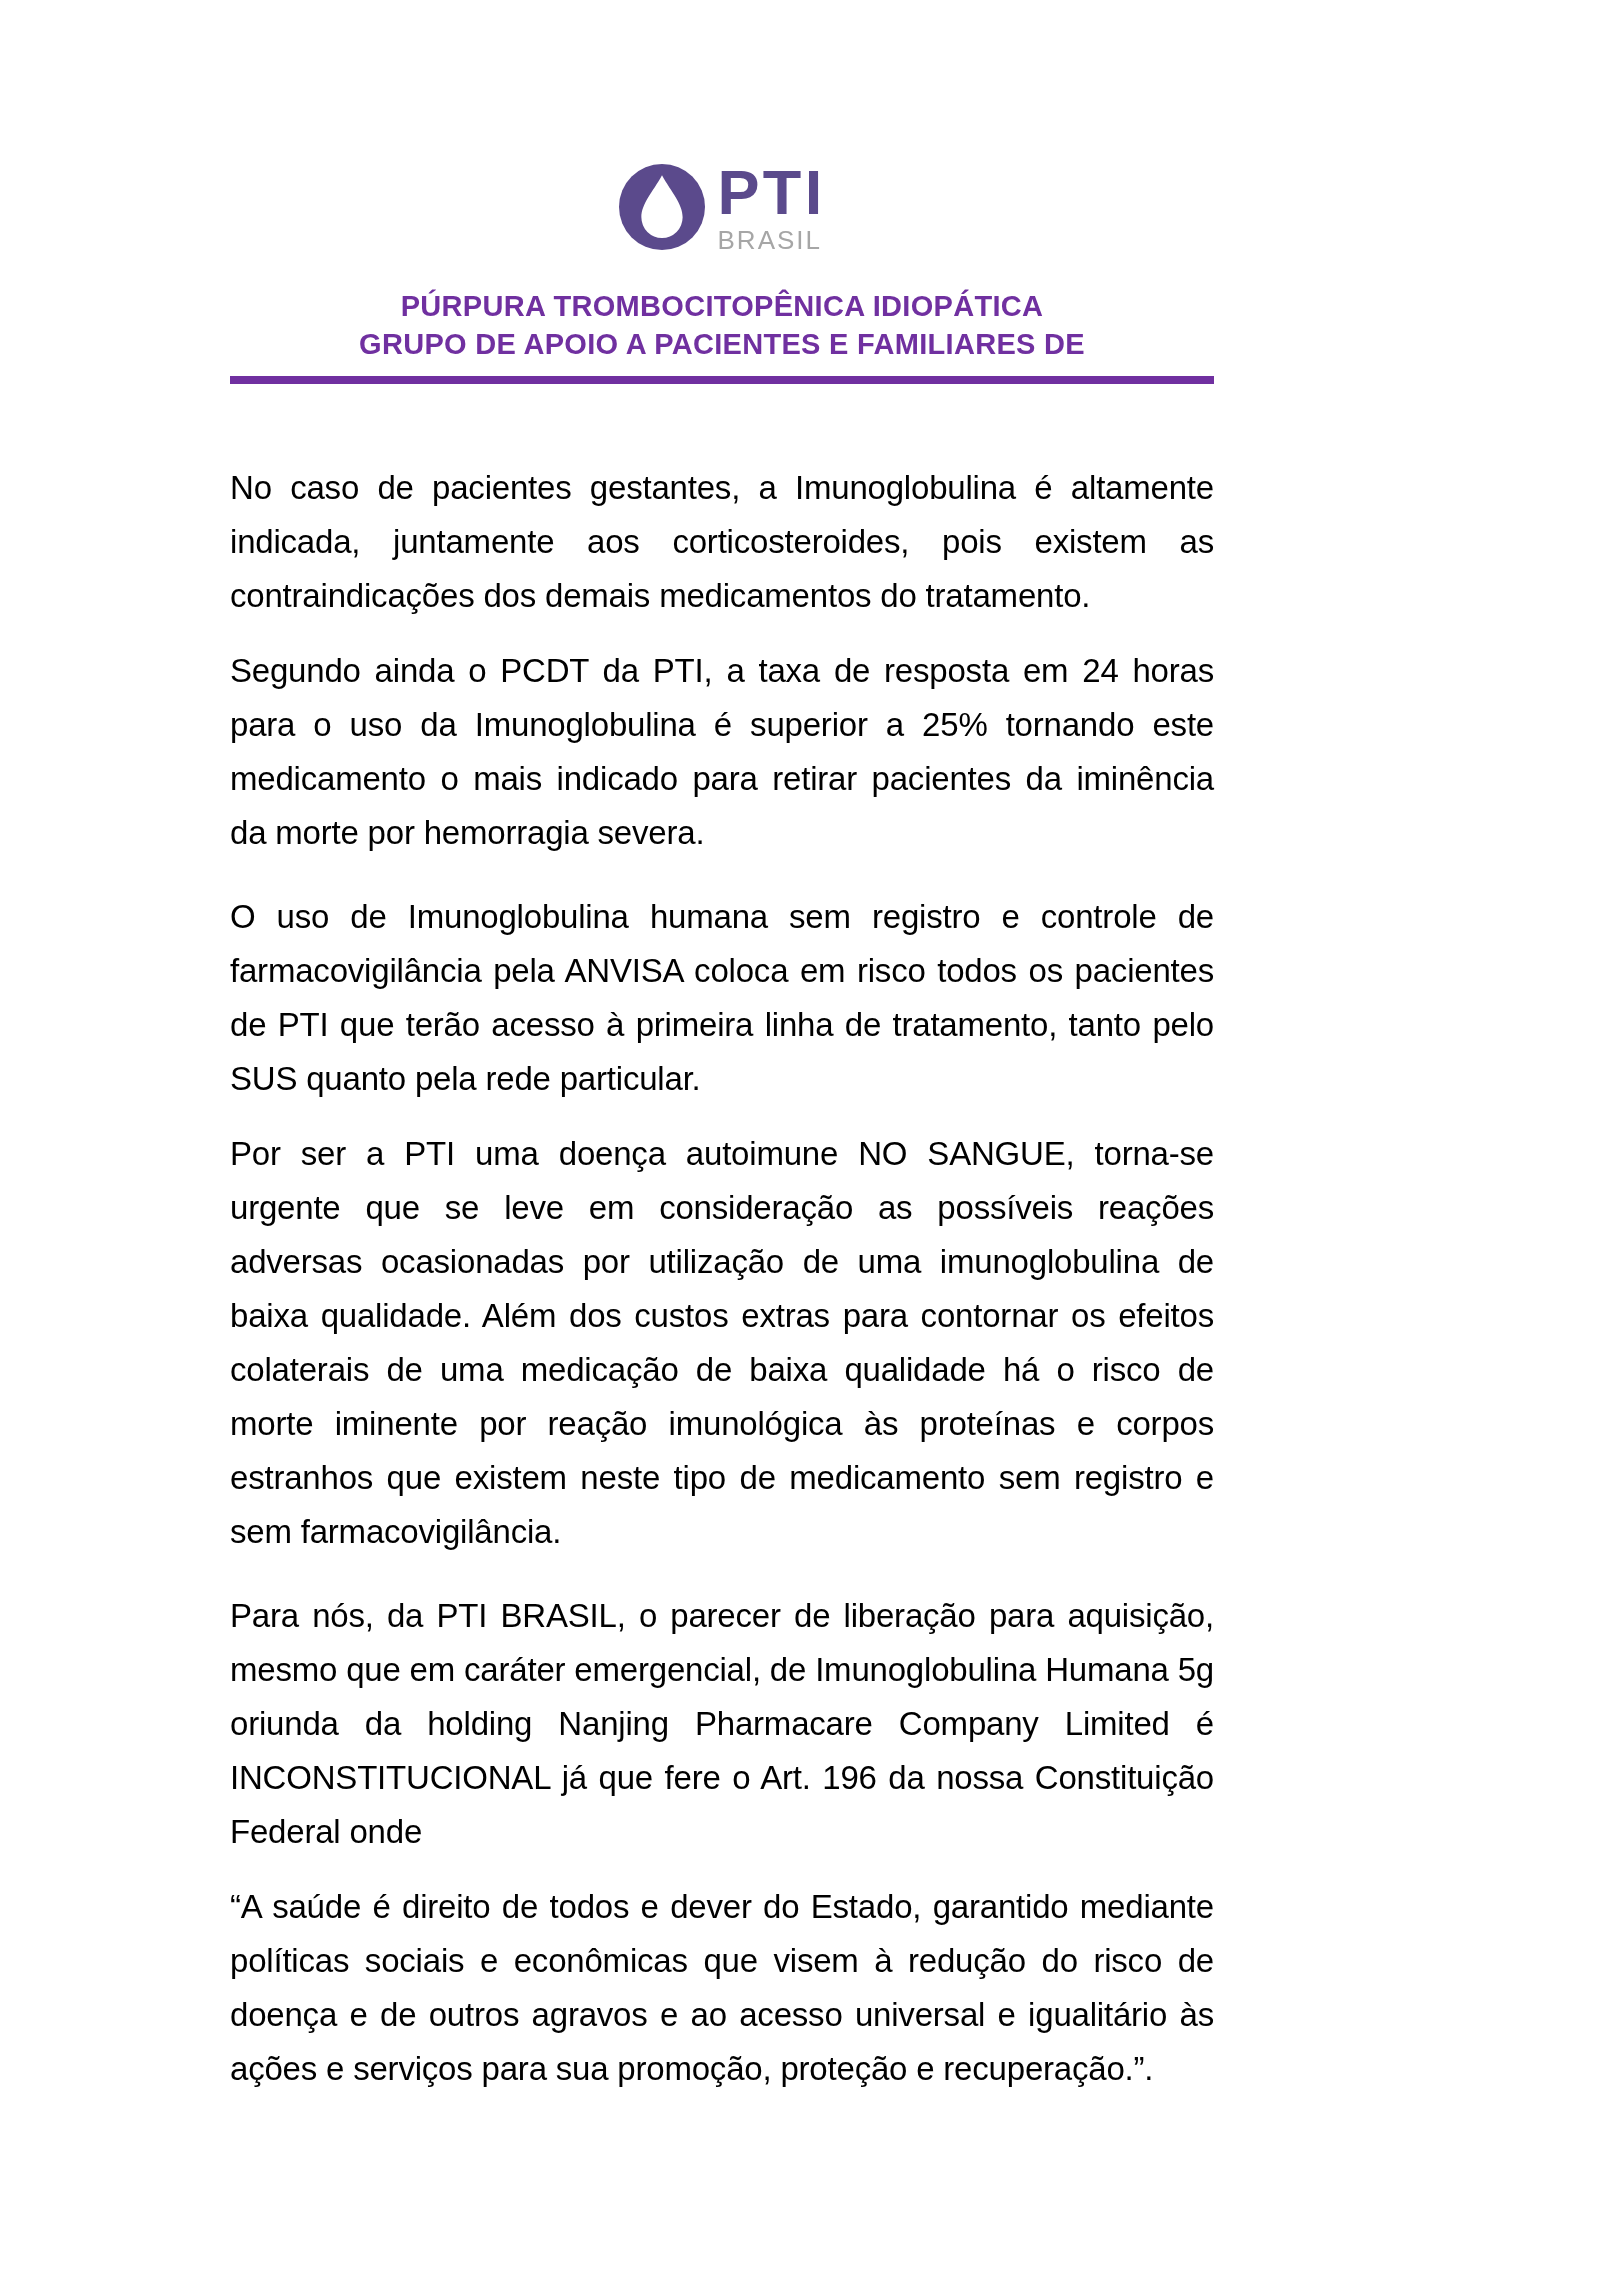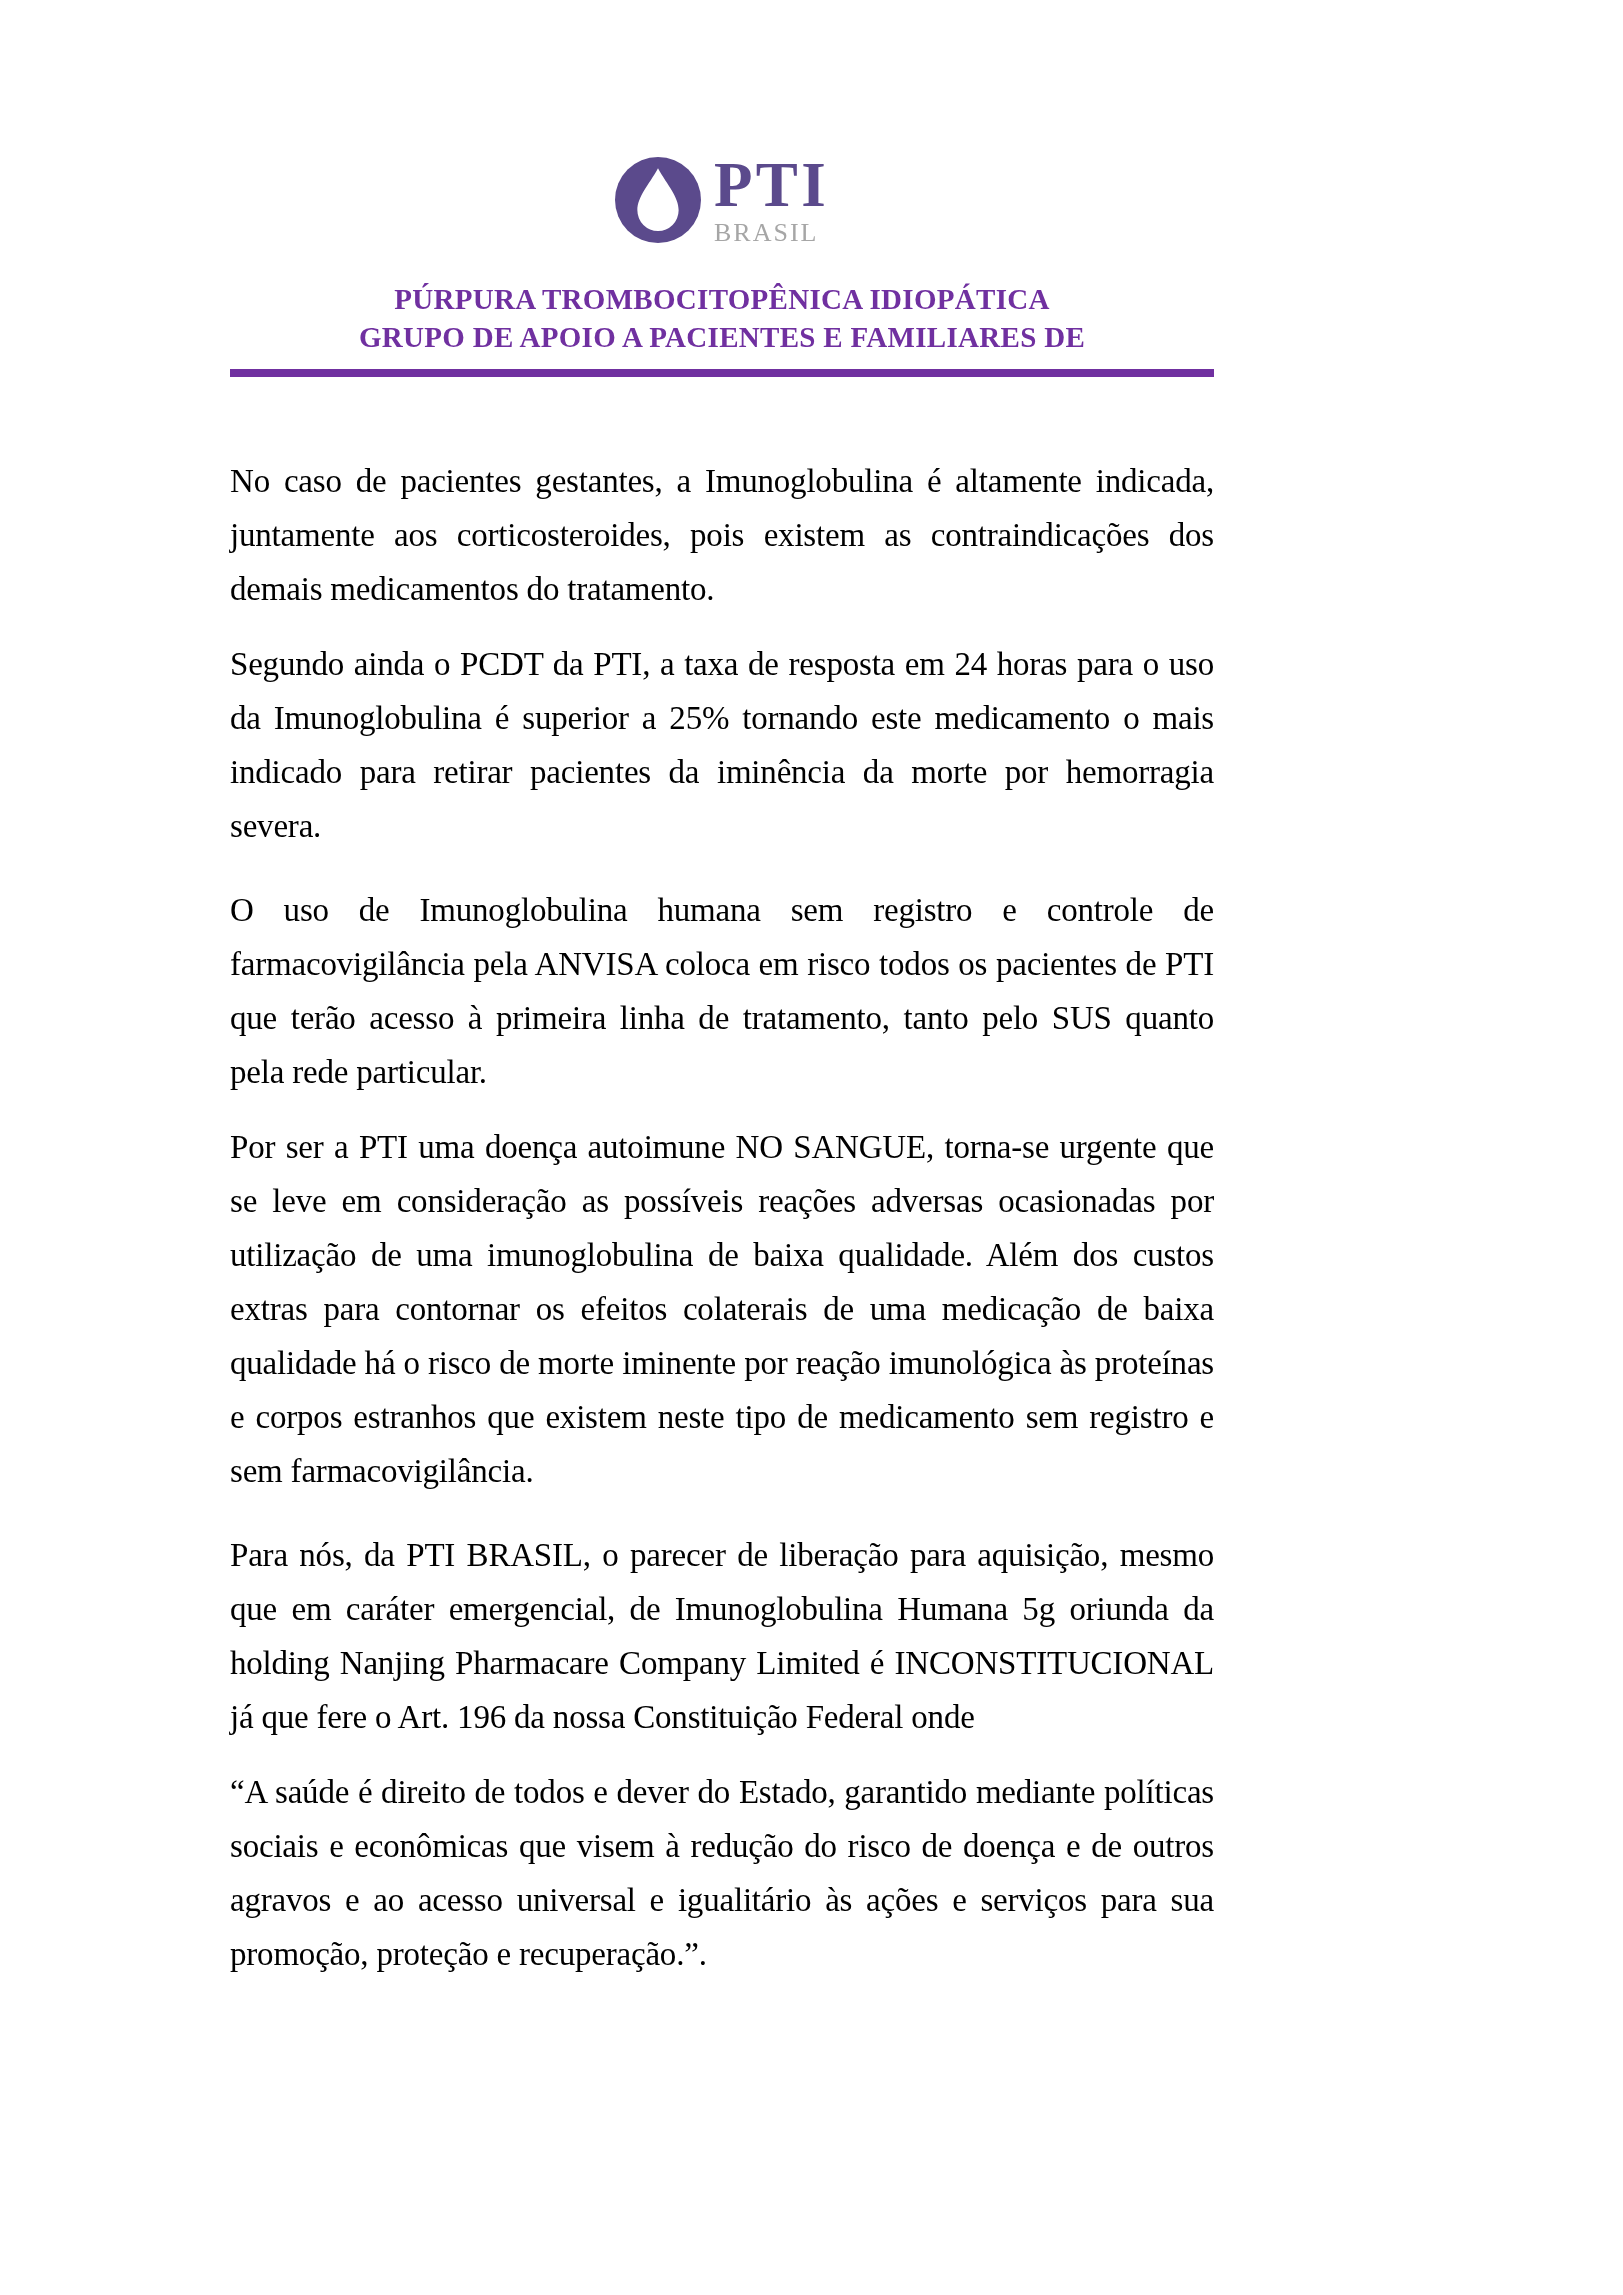--- a/index.html
+++ b/index.html
@@ -2,22 +2,22 @@
 <html lang="pt-BR" style="font-size:10.5px"><head>
 <meta charset="utf-8">
 <style>
   html, body { margin: 0; padding: 0; background: #ffffff; }
   .page {
     position: relative;
     width: 1423px;
     height: 2295px;
     background: #ffffff;
     box-sizing: border-box;
-    padding: 0 209px 0 230px;
-    font-family: Liberation Serif, serif;
+    padding: 7px 209px 0 230px;
+    font-family: Liberation Sans, sans-serif;
     color: #000000;
     overflow: hidden;
   }
   
   .logo-row {
     display: flex;
     justify-content: center;
     align-items: center;
     gap: 13px;
     padding-top: 154px;

